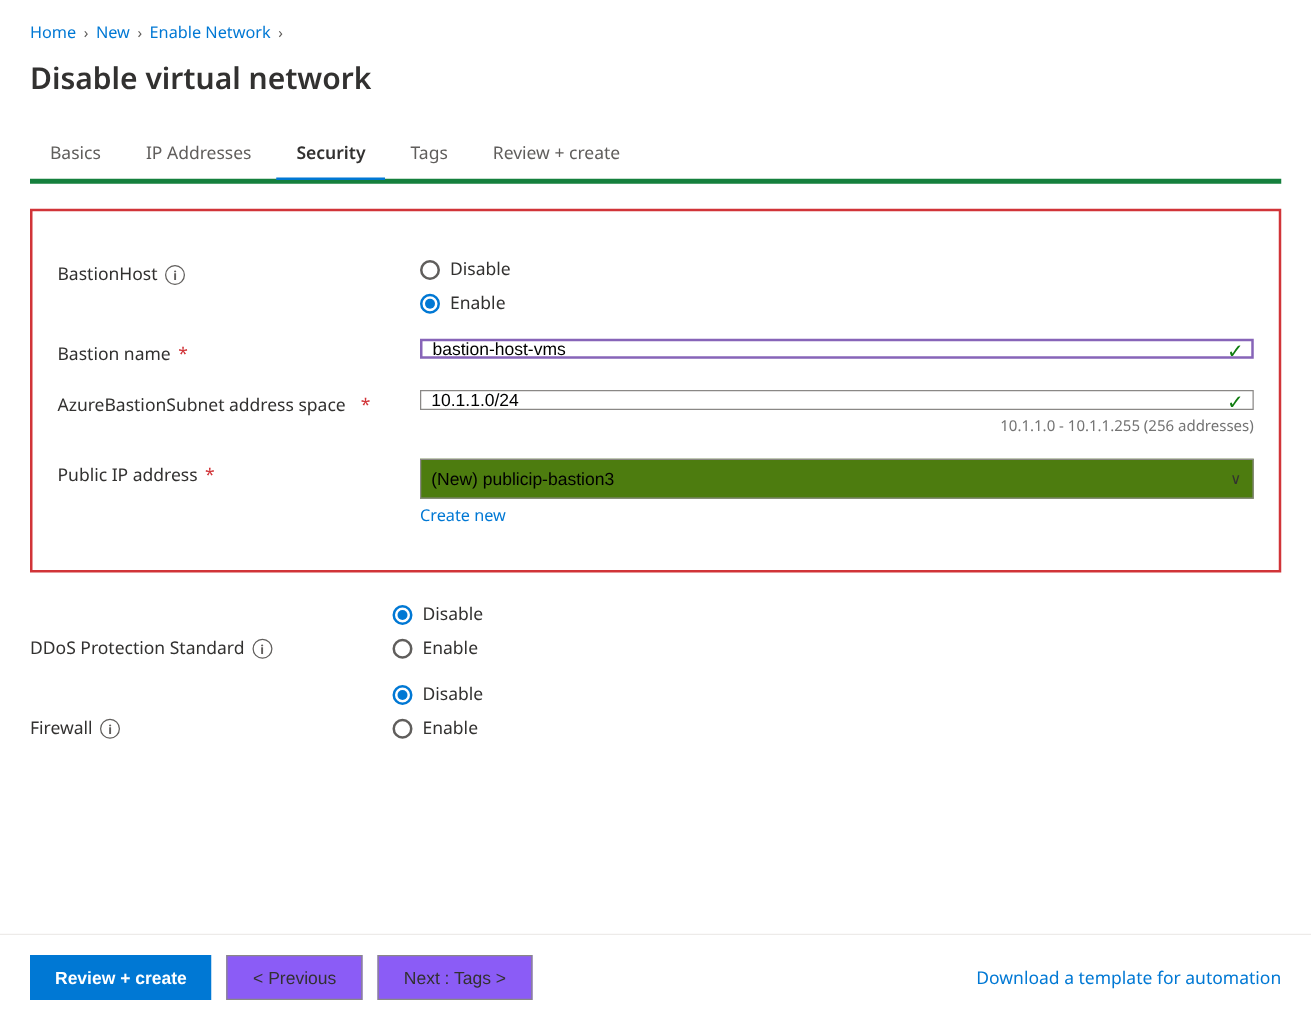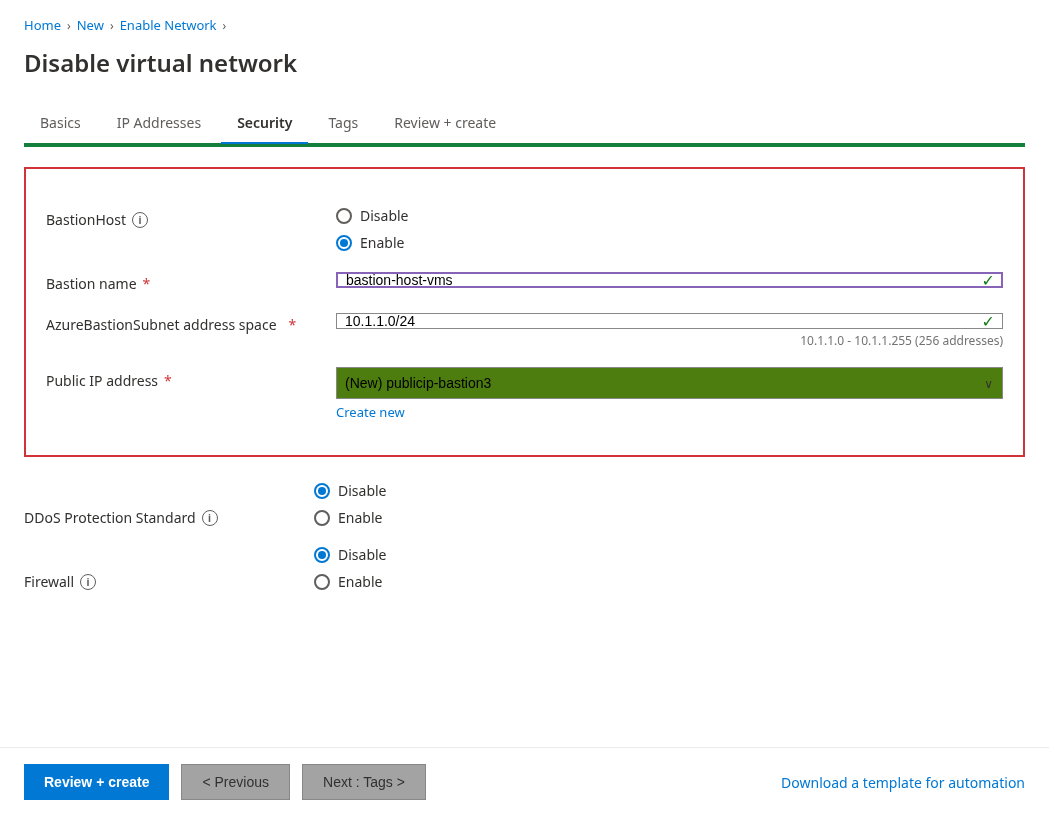--- a/index.html
+++ b/index.html
@@ -215,21 +215,21 @@
       background: #0078d4;
       color: #fff;
       border: none;
       padding: 8px 20px;
       font-size: 14px;
       font-weight: 600;
       cursor: pointer;
       height: 36px;
     }
     .btn-secondary {
-      background: #a3a3a3;
+      background: #8b5cf6;
       color: #323130;
       border: 1px solid #8a8886;
       padding: 8px 20px;
       font-size: 14px;
       cursor: pointer;
       height: 36px;
     }
     .footer-link {
       color: #0078d4;
       font-size: 14px;

